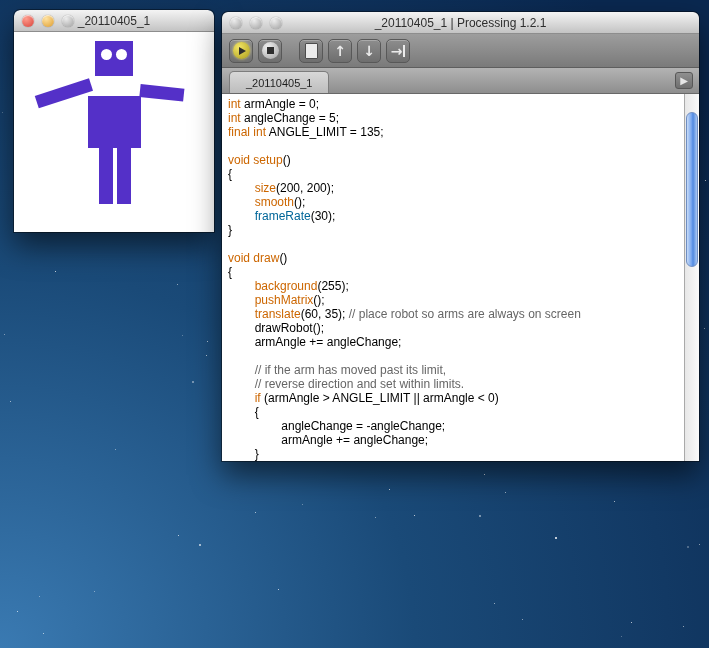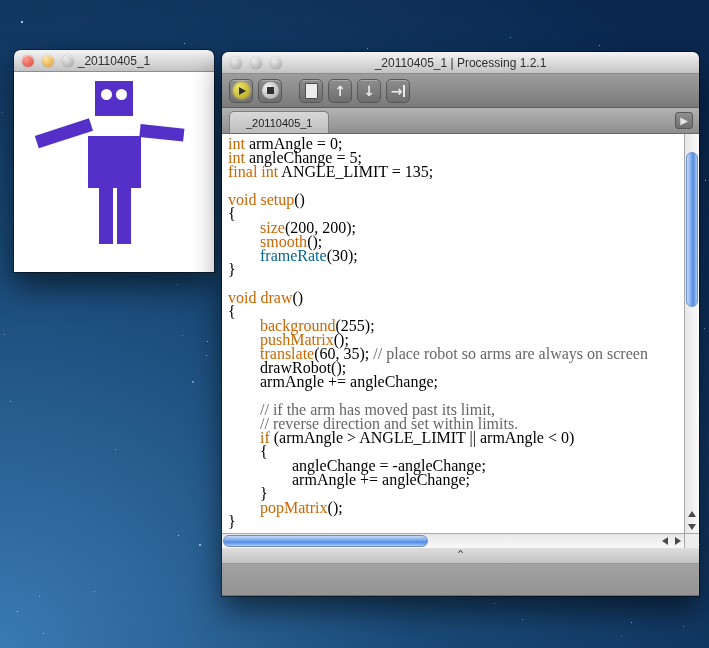--- a/index.html
+++ b/index.html
@@ -4,21 +4,21 @@
 <style>
   html,body { margin:0; padding:0; background:#000; }
   .desktop {
     position:relative; width:709px; height:648px; overflow:hidden;
     background: radial-gradient(130% 130% at 0% 100%, #3a7ab2 0%, #1a4a78 45%, #0a2850 100%);
     font-family:"Liberation Sans", sans-serif;
   }
   .star { position:absolute; background:#fff; border-radius:50%; }
 
   
-  .window { position:absolute; box-shadow: 0 0 0 1px rgba(0,0,0,.4), 0 14px 30px rgba(0,0,0,.55); border-radius:6px 6px 0 0; overflow:hidden;margin-top:40px; }
+  .window { position:absolute; box-shadow: 0 0 0 1px rgba(0,0,0,.4), 0 14px 30px rgba(0,0,0,.55); border-radius:6px 6px 0 0; overflow:hidden; }
   .titlebar {
     height:22px; box-sizing:border-box;
     background:linear-gradient(#f4f4f4, #c3c3c3);
     border-bottom:1px solid #8d8d8d; border-radius:6px 6px 0 0;
     position:relative; display:flex; align-items:center; justify-content:center;
   }
   .titlebar .title { font-size:12px; color:#2e2e2e; white-space:nowrap; }
   .traffic { position:absolute; left:8px; top:5px; display:flex; gap:8px; }
   .tl { width:12px; height:12px; border-radius:50%; box-shadow: inset 0 1px 1px rgba(255,255,255,.7), 0 0 1px rgba(0,0,0,.6); }
   .tl.red    { background: radial-gradient(circle at 35% 30%, #ff9d8d, #d8423a); }
@@ -33,21 +33,21 @@
   .r-eye   { position:absolute; width:11px; height:11px; border-radius:50%; background:#fff; }
   .r-eye-l { left:87px;  top:17px; }
   .r-eye-r { left:102px; top:17px; }
   .r-arm-l { left:20px;  top:46px;  width:57px; height:13px; transform:rotate(-18deg); transform-origin:100% 50%; }
   .r-arm-r { left:126px; top:52px;  width:44px; height:13px; transform:rotate(6deg);  transform-origin:0 50%; }
   .r-body  { left:74px;  top:64px;  width:53px; height:52px; }
   .r-leg-l { left:85px;  top:116px; width:14px; height:56px; }
   .r-leg-r { left:103px; top:116px; width:14px; height:56px; }
 
   
-  .ide-window { left:222px; top:12px; width:477px; height:544px; background:#8a8a8a; }
+  .ide-window { left:222px; top:12px; width:477px; height:449px; background:#8a8a8a; }
   .ide-window > div { box-sizing:border-box; }
 
   .toolbar {
     height:34px; background:linear-gradient(#9d9d9d, #7a7a7a);
     border-bottom:1px solid #5e5e5e;
     display:flex; align-items:center; padding-left:7px; gap:5px;
   }
   .tb-btn {
     width:24px; height:24px; border-radius:5px;
     background:linear-gradient(#8d8d8d, #6e6e6e); border:1px solid #585858;
@@ -75,21 +75,21 @@
   .tab-menu-btn {
     position:absolute; right:6px; top:4px; width:18px; height:17px;
     background:linear-gradient(#8f8f8f,#6f6f6f); border:1px solid #575757; border-radius:3px;
     color:#e6e6e6; display:flex; align-items:center; justify-content:center; font-size:10px; padding:0;
   }
 
   .editor { height:414px; position:relative; background:#fff; }
   .code {
     position:absolute; left:0; top:0; right:15px; bottom:15px; overflow:hidden;
     background:#fff; padding:3px 0 0 6px;
-    font-family:Liberation Serif, serif; font-size:16px; line-height:14px; white-space:pre;
+    font-family:Liberation Sans, sans-serif; font-size:12px; line-height:14px; white-space:pre;
   }
   .code-line { height:14px; }
   .tok-kw  { color: var(--c-kw,  #cc6600); }
   .tok-fn  { color: var(--c-fn,  #cc6600); }
   .tok-lit { color: var(--c-lit, #006699); }
   .tok-cm  { color: var(--c-cm,  #666666); }
   .tok-pl  { color: var(--c-pl,  #000000); }
 
   .vscroll { position:absolute; top:0; right:0; bottom:15px; width:15px; background:linear-gradient(90deg,#e7e7e7,#fafafa); border-left:1px solid #a9a9a9; box-sizing:border-box; }
   .vthumb {

